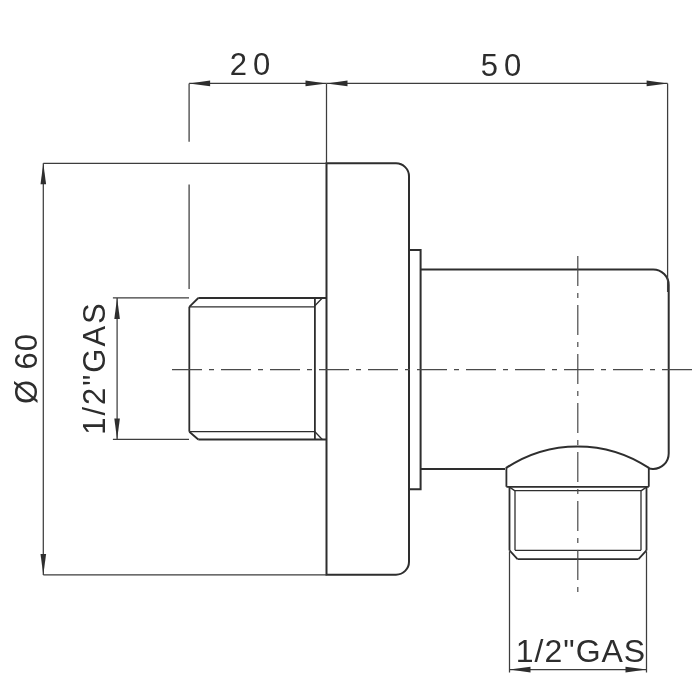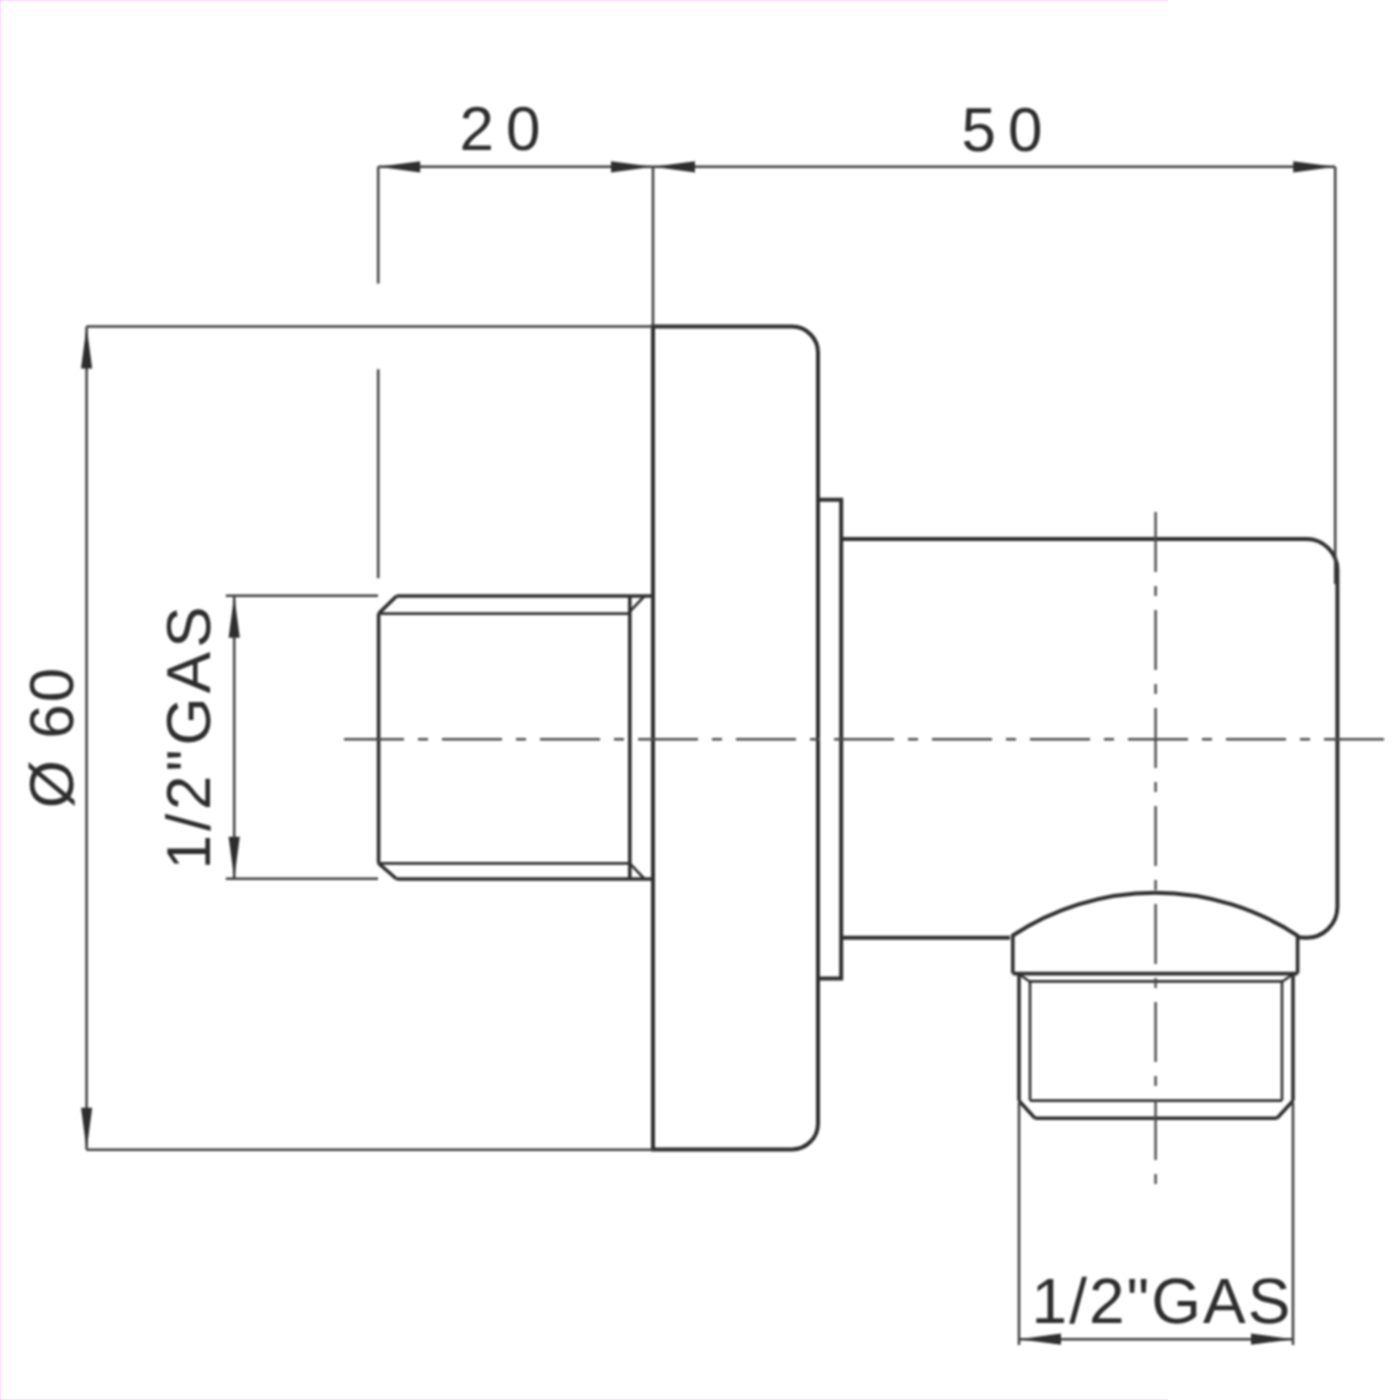--- a/index.html
+++ b/index.html
@@ -1,16 +1,16 @@
 <!DOCTYPE html>
 <html><head>
 <meta charset="utf-8">
 <style>
   html,body{margin:0;padding:0;background:#ffffff;}
-  .wrap{width:584px;height:700px;position:relative;background:#f0abfc;}
+  .wrap{width:584px;height:700px;position:relative;background:#b91c1c;}
   svg{display:block;filter:blur(0.5px);}
   text{font-family:"Liberation Sans", sans-serif; fill:#2d2d2d;}
 </style>
 </head>
 <body>
 <div class="wrap">
 <svg width="700" height="700" viewBox="0 0 700 700">
 
   <rect x="0" y="0" width="700" height="700" fill="#ffffff"></rect>
 

